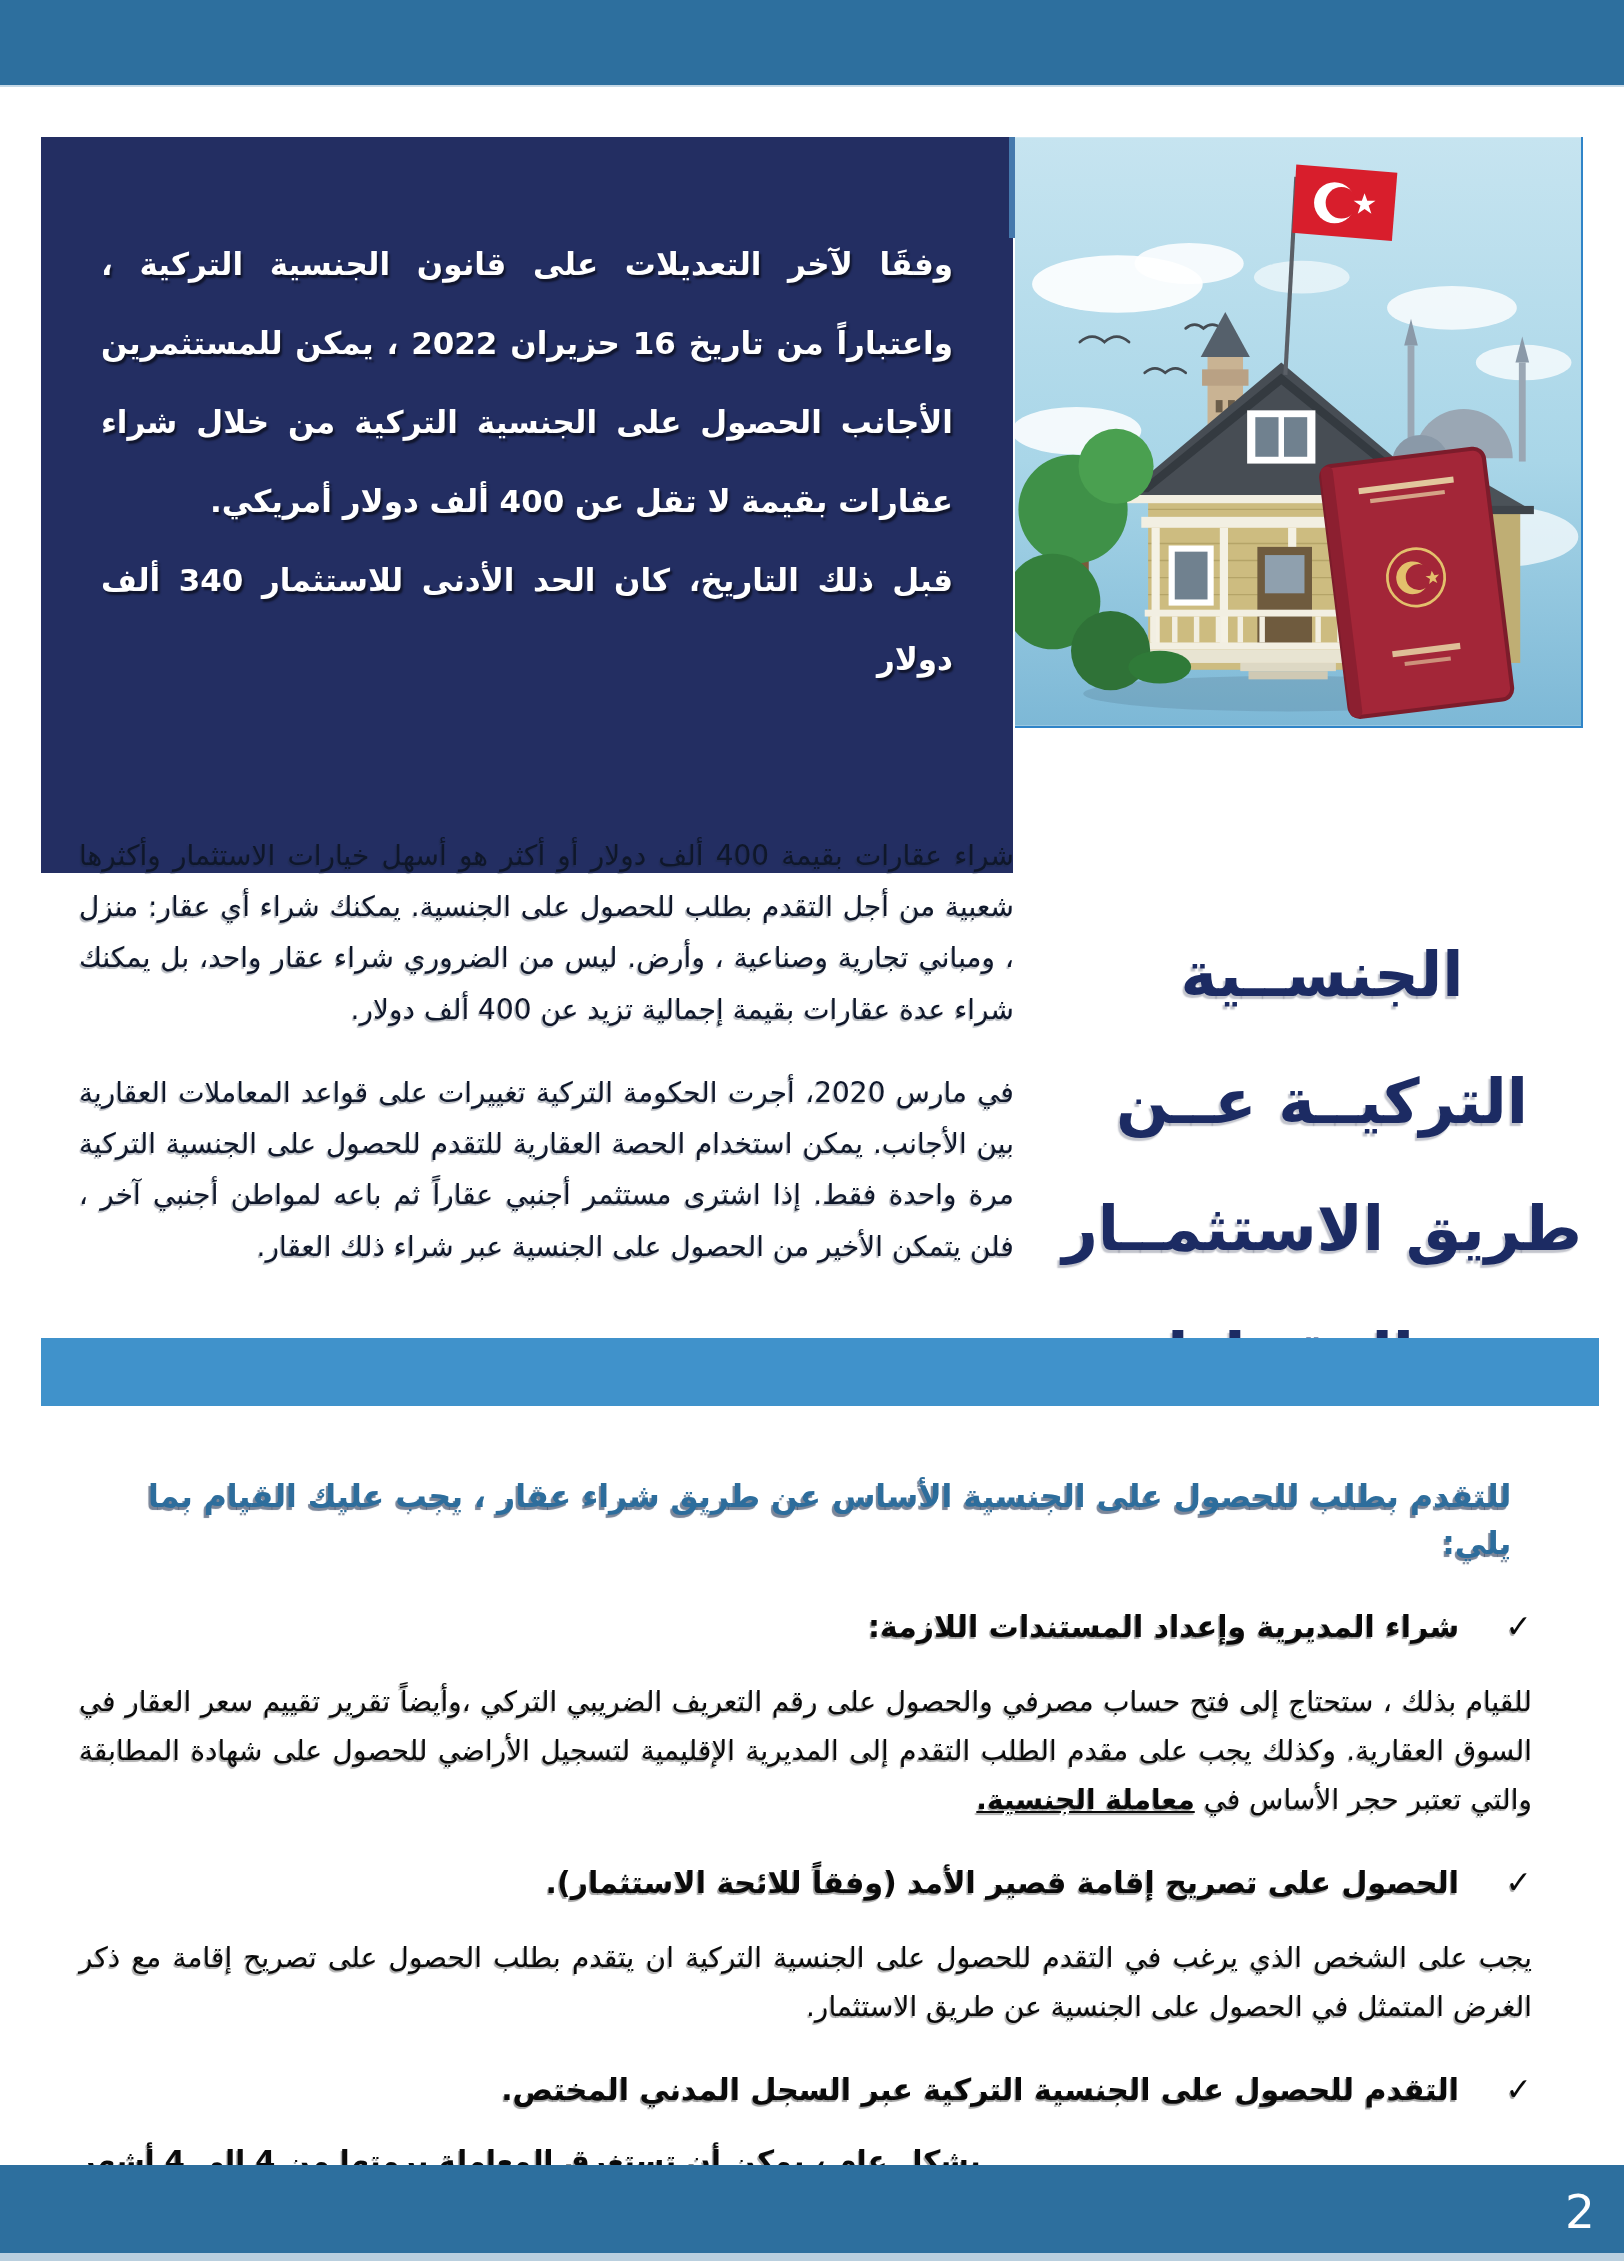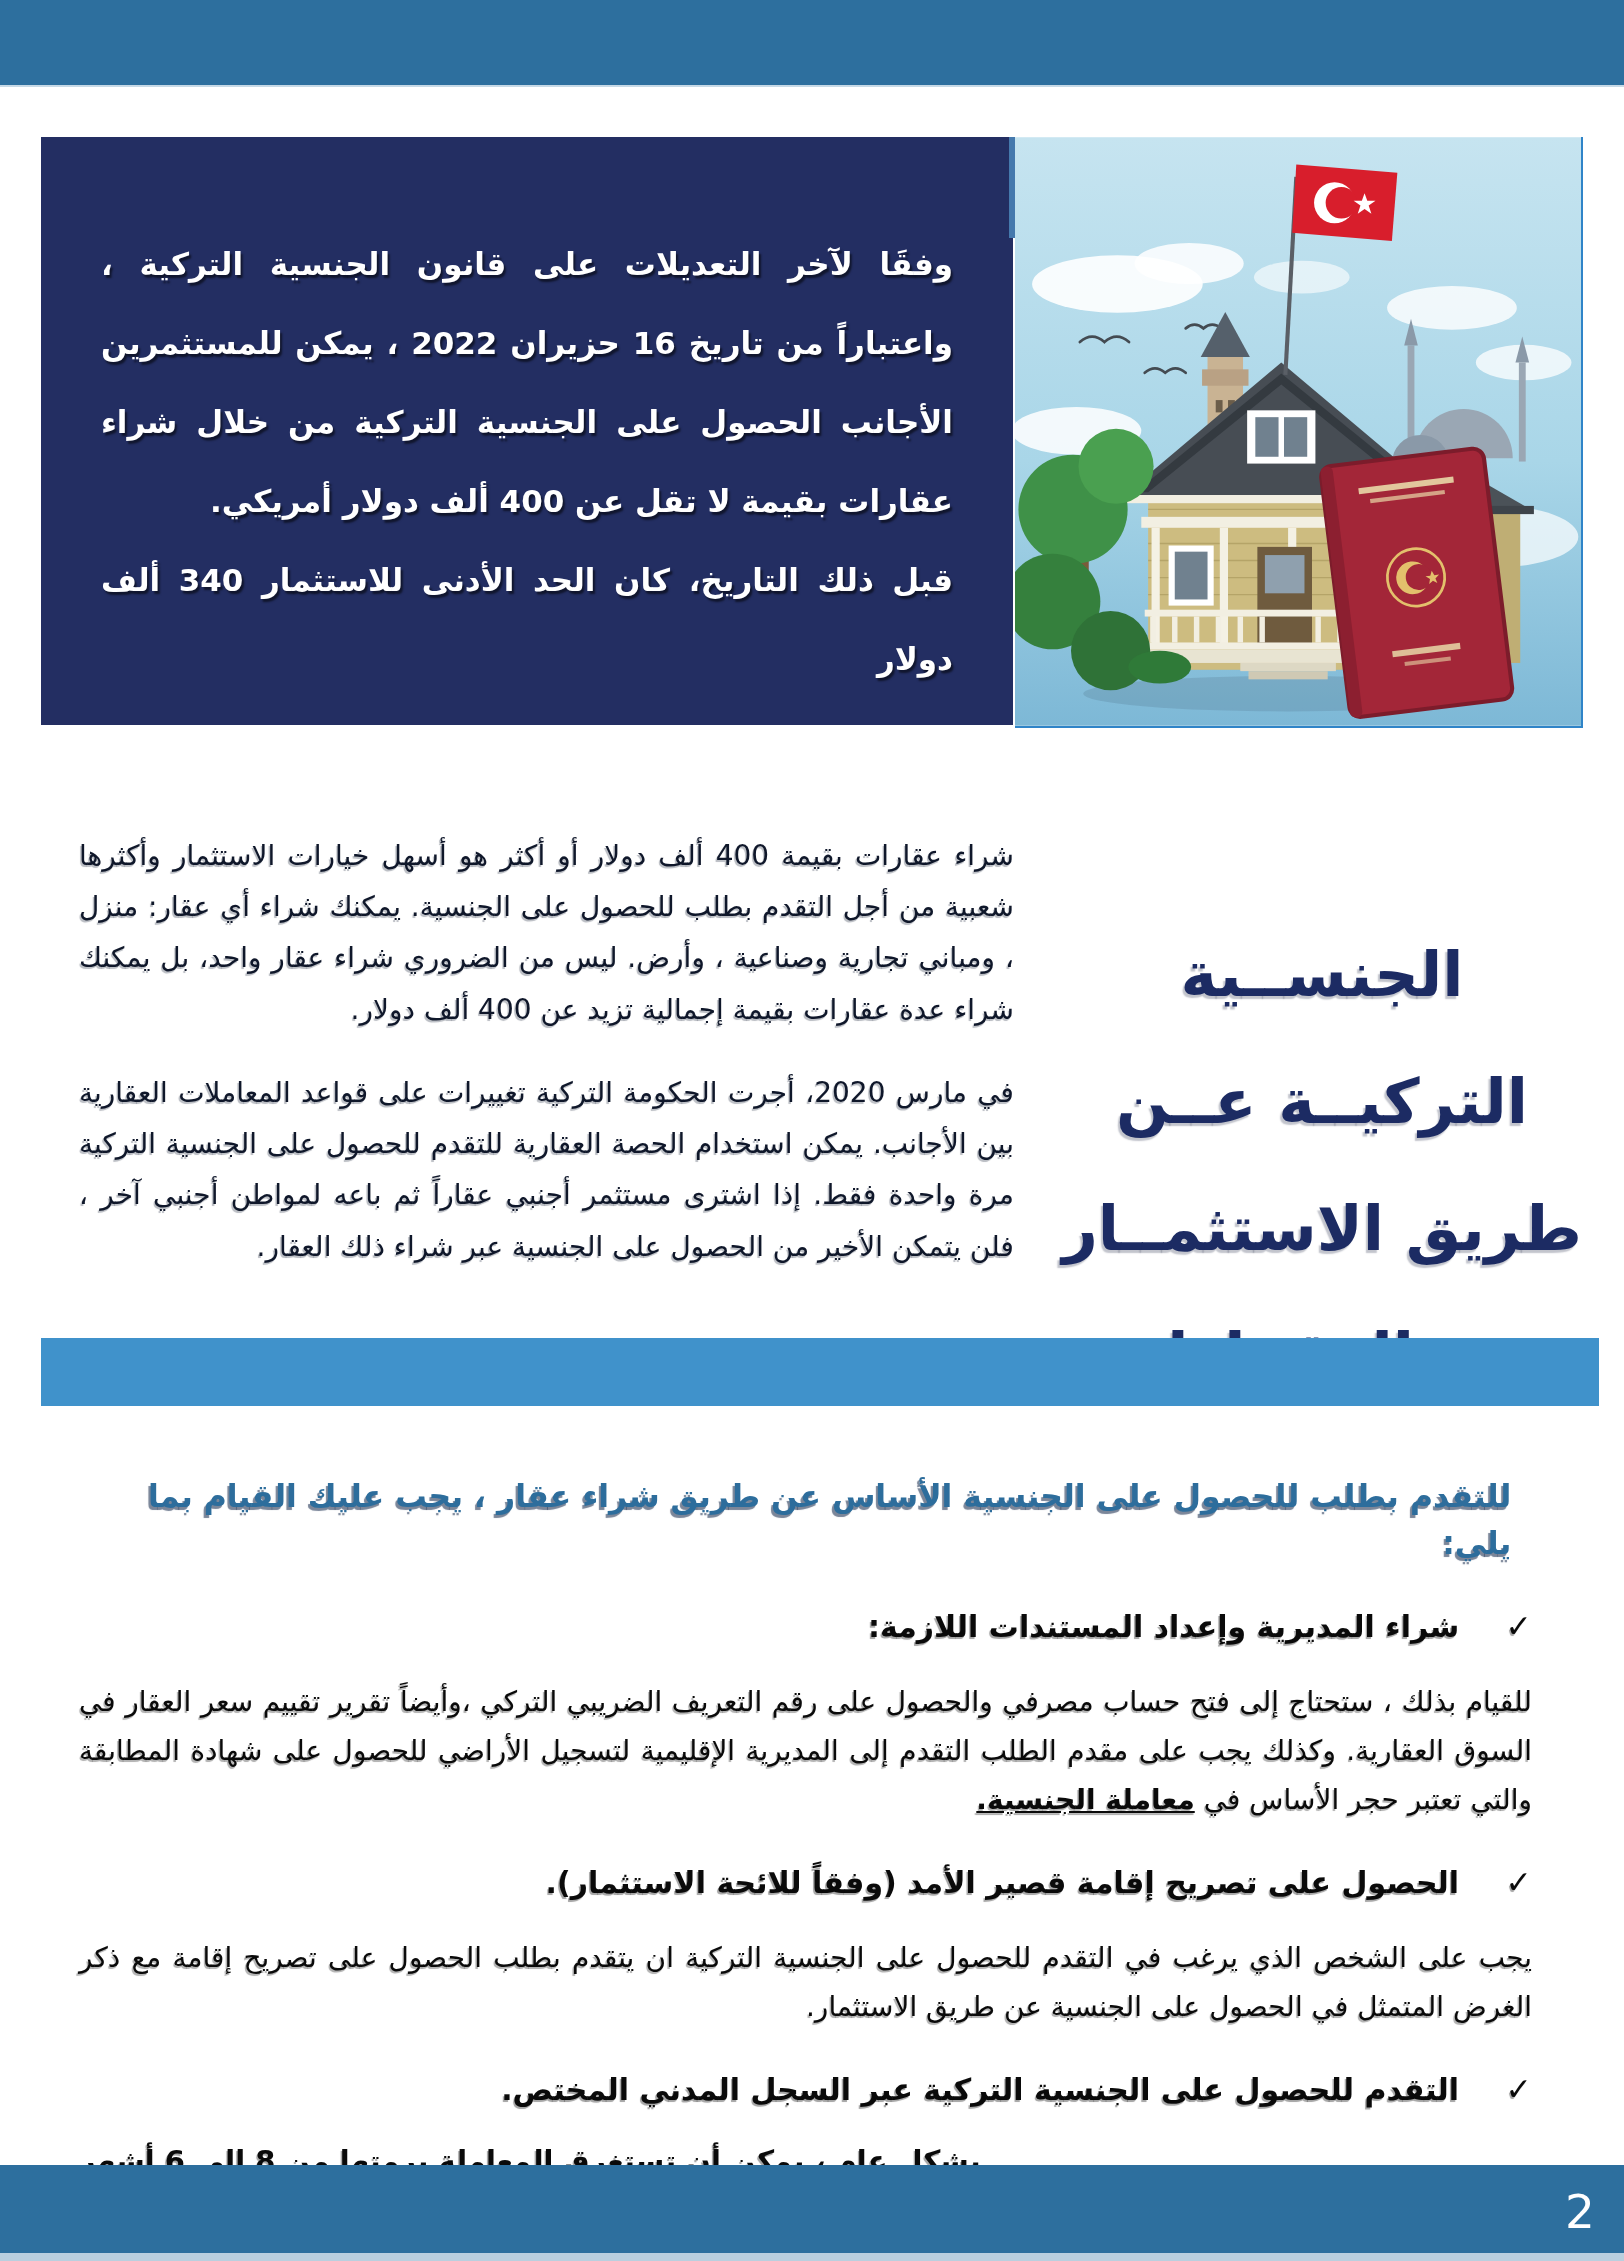--- a/index.html
+++ b/index.html
@@ -7,21 +7,21 @@
   .page { position:relative; width:1625px; height:2261px; background:#ffffff; overflow:hidden; }
 
   
   .top-bar { position:absolute; left:0; top:0; width:1625px; height:87px;
              background:#2d6f9e; border-bottom:2.7px solid #c6d9e6; }
   .footer-bar { position:absolute; left:0; top:2165px; width:1625px; height:88px; background:#2d6f9e; }
   .footer-strip { position:absolute; left:0; top:2253px; width:1625px; height:8.2px; background:#b9cfdf; }
   .page-number { position:absolute; right:30px; top:2184px; color:#ffffff; font-size:47px; font-weight:400; }
 
   
-  .navy-box { position:absolute; left:41px; top:137px; width:972px; height:588px;
+  .navy-box { position:absolute; left:41px; top:137px; width:972px; height:736px;
               background:#232e62; padding:88px 60px 0 60px; direction:rtl; }
   .navy-box p { color:#ffffff; font-size:31px; font-weight:bold; line-height:2.55;
                 text-align:justify; text-shadow:2.1px 2.7px 2.1px rgba(0,0,0,.55); }
   .accent-strip { position:absolute; left:1009px; top:137px; width:6.2px; height:101px; background:#4579ad; }
   .hero-image { position:absolute; left:1015px; top:137px; width:568px; height:591px;
                 border-right:2.7px solid #2f84c8; border-bottom:2.7px solid #2f84c8; overflow:hidden; }
   .hero-image svg { display:block; width:100%; height:100%; }
 
   
   .intro-p1, .intro-p2 { position:absolute; left:79px; width:935px; direction:rtl;
@@ -223,21 +223,21 @@
       <span class="check">✓</span>
       <span>الحصول على تصريح إقامة قصير الأمد (وفقاً للائحة الاستثمار).</span>
     </div>
     <p class="step-body">يجب على الشخص الذي يرغب في التقدم للحصول على الجنسية التركية ان يتقدم بطلب الحصول على تصريح إقامة مع ذكر الغرض المتمثل في الحصول على الجنسية عن طريق الاستثمار.</p>
 
     <div class="step-title">
       <span class="check">✓</span>
       <span>التقدم للحصول على الجنسية التركية عبر السجل المدني المختص.</span>
     </div>
 
-    <p class="note">بشكل عام ، يمكن أن تستغرق المعاملة برمتها من 8 إلى 6 أشهر</p>
+    <p class="note">بشكل عام ، يمكن أن تستغرق المعاملة برمتها من 4 إلى 4 أشهر</p>
   </div>
 
   <div class="footer-bar"></div>
   <div class="page-number">2</div>
   <div class="footer-strip"></div>
 
 </div>
 
 
 </body></html>

